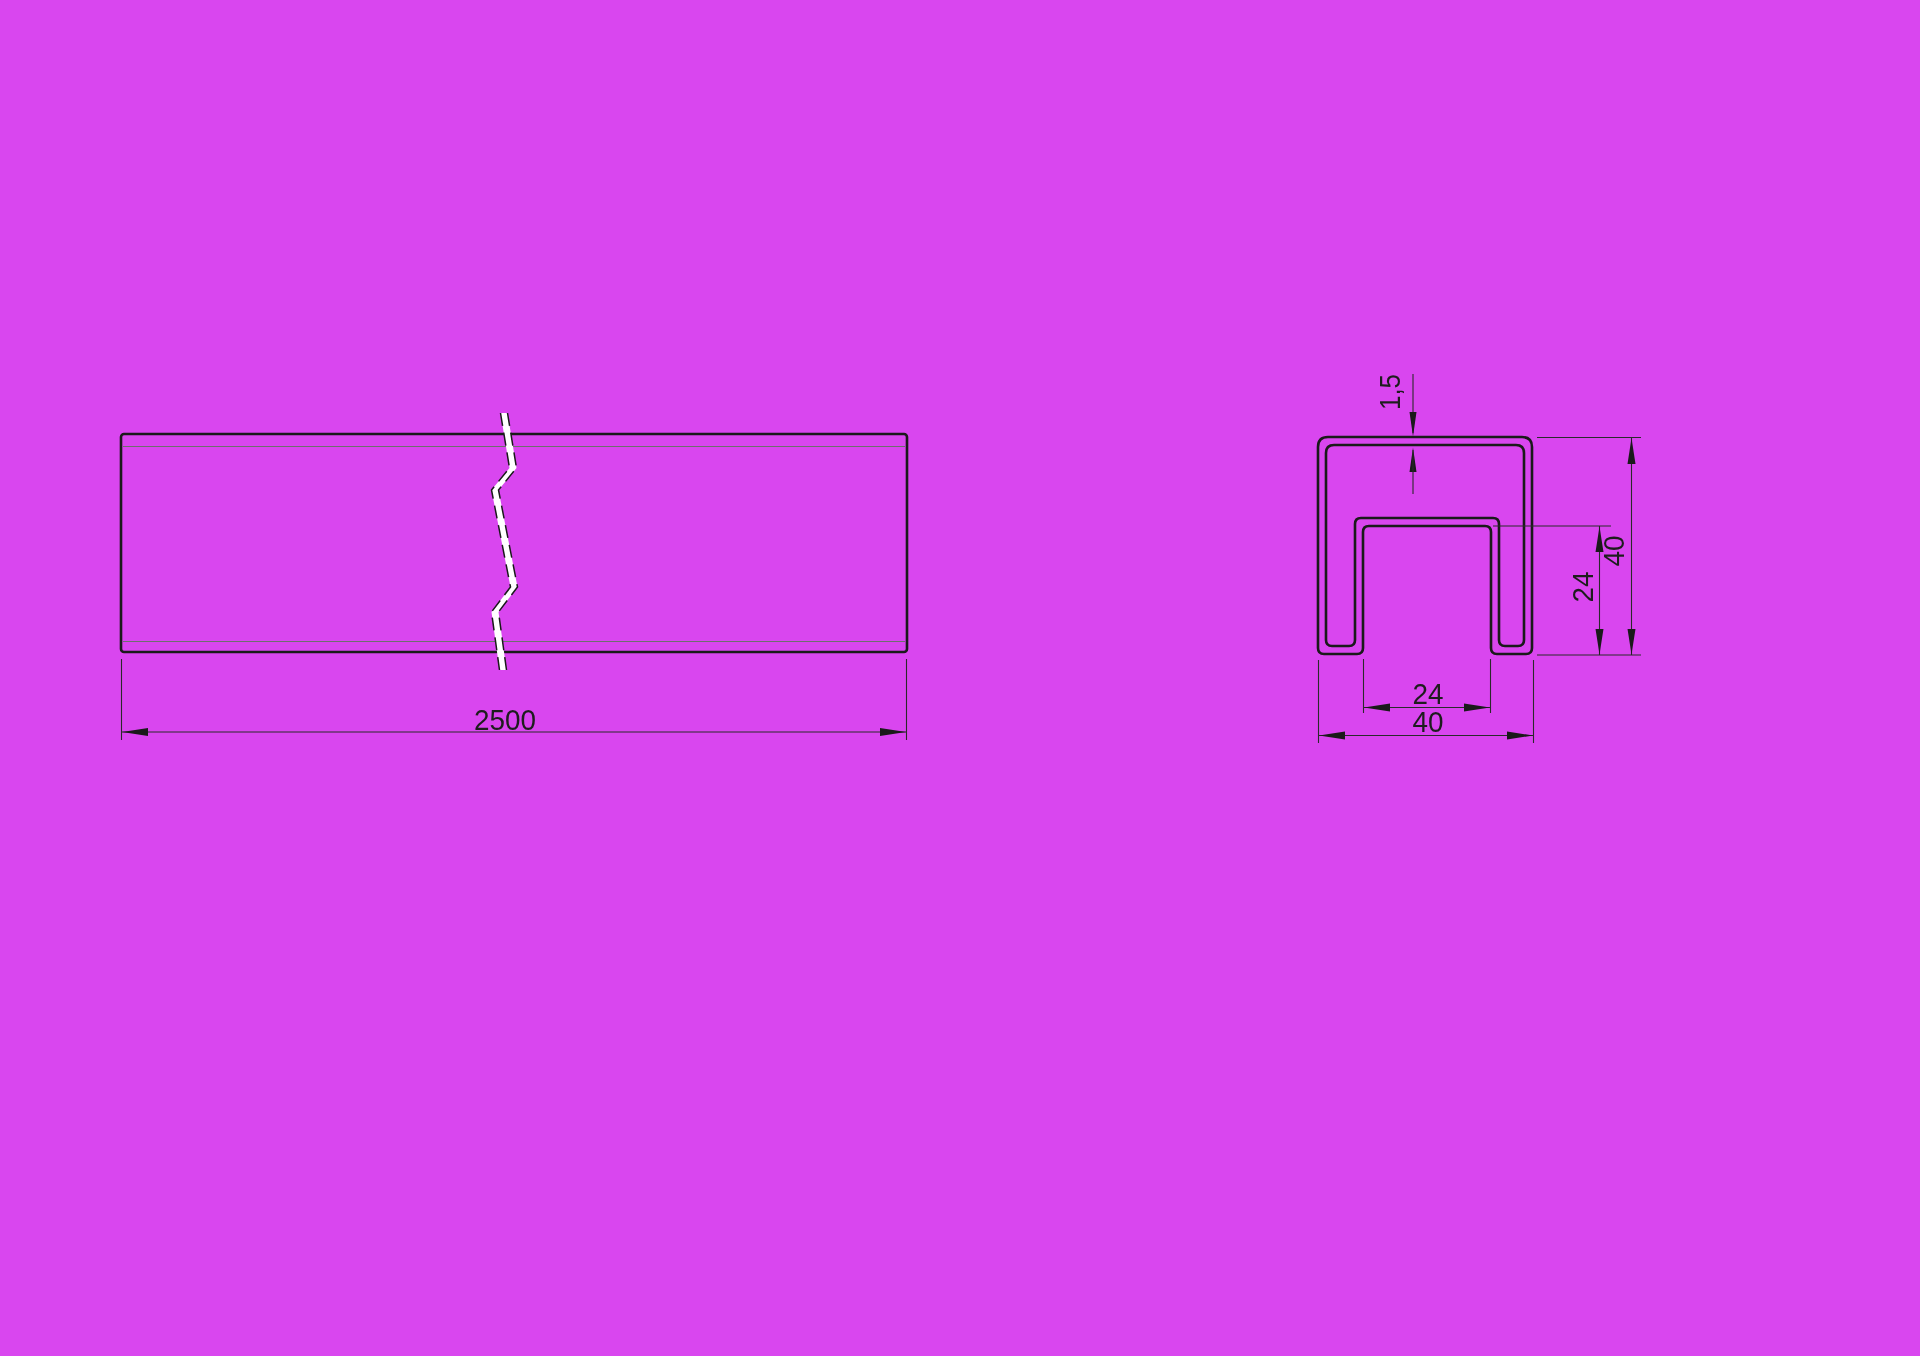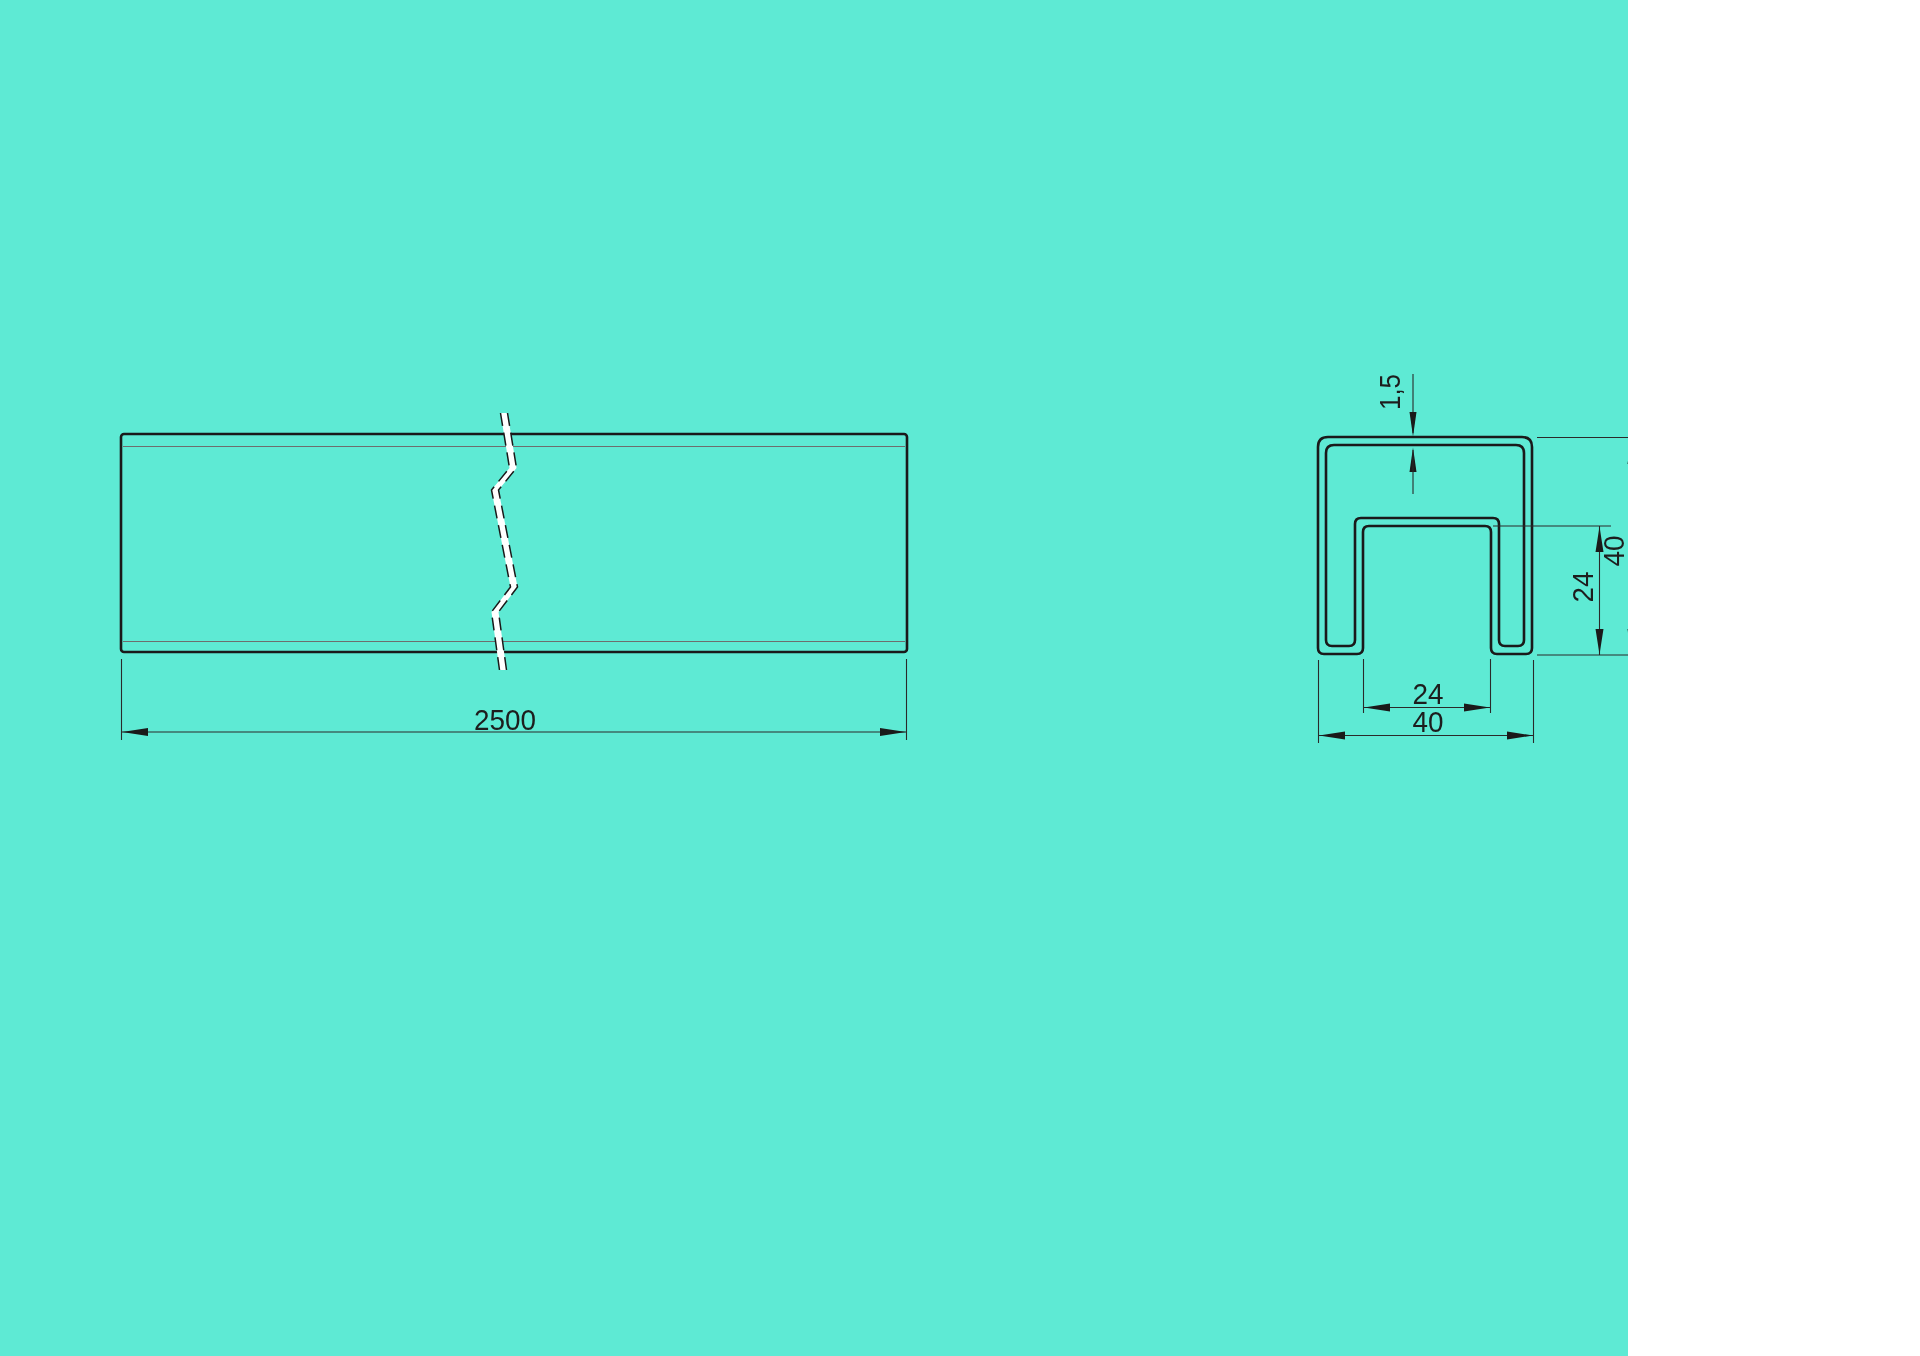--- a/index.html
+++ b/index.html
@@ -2,23 +2,23 @@
 <html><head>
 <meta charset="utf-8">
 <style>
   html, body {
     margin: 0;
     padding: 0;
     background: #ffffff;
   }
   .canvas {
     position: relative;
-    width: 1628px;
+    width: 1920px;
     height: 1356px;
-    background: #5eead4;
+    background: #d946ef;
     overflow: hidden;
   }
   svg { display: block; }
   .outline       { fill: none; stroke: #1a1a1a; stroke-width: 2.6; stroke-linejoin: round; stroke-linecap: round; }
   .thin-edge     { fill: none; stroke: #6e6e6e; stroke-width: 1.2; }
   .dim-line      { fill: none; stroke: #2a2a2a; stroke-width: 1.1; }
   .arrow         { fill: #1a1a1a; stroke: none; }
   .break-dash    { fill: none; stroke: #1a1a1a; stroke-width: 1.5; stroke-dasharray: 13 7; stroke-linejoin: round; }
   .break-mask    { fill: #ffffff; stroke: none; }
   .dim-text {

